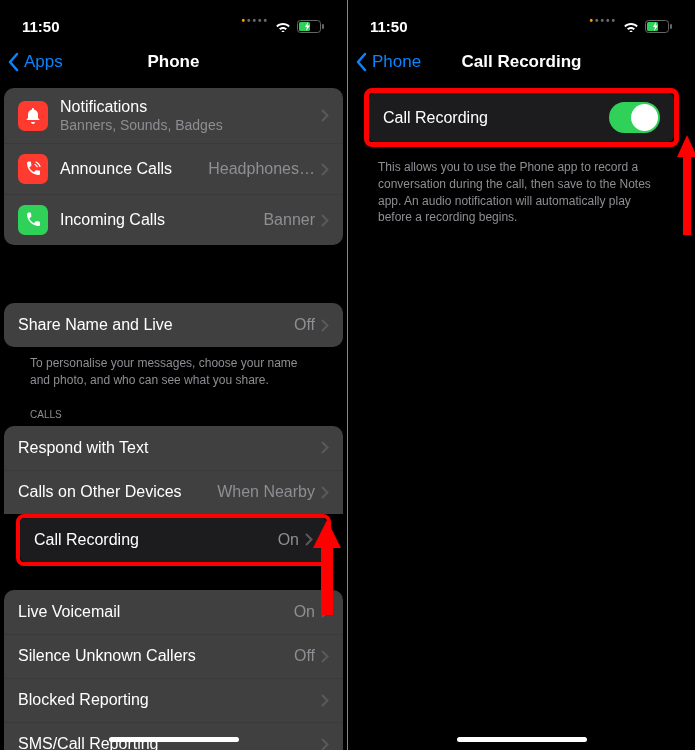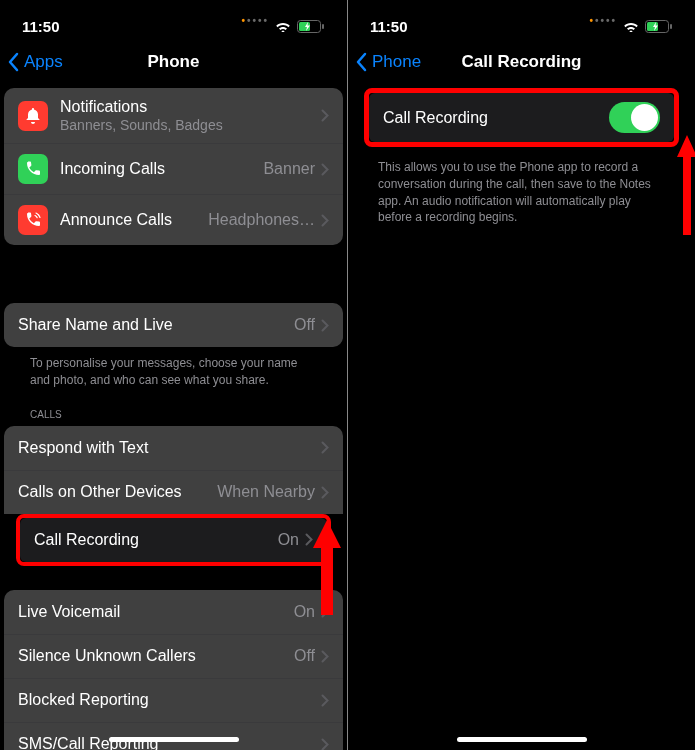--- a/index.html
+++ b/index.html
@@ -139,40 +139,40 @@
         </div>
         <div class="row-stack">
           <span class="row-title">Notifications</span>
           <span class="row-sub">Banners, Sounds, Badges</span>
         </div>
         <svg class="chev" viewBox="0 0 8 13">
             <path fill="none" stroke="#5a5a5e" stroke-width="2" stroke-linecap="round" d="M1.5 1.5l5 5-5 5"></path>
           </svg>
       </div>
       <div class="row">
-        <div class="row-icon" style="background:#30d158">
-          <svg width="18" height="18" viewBox="0 0 18 18">
-              <path fill="#fff" d="M4 2c-.5 0-1 .5-1 1 0 6.6 5.4 12 12 12 .5 0 1-.5 1-1v-2.5c0-.5-.4-.9-.9-1l-2.6-.3c-.4 0-.7.1-1 .4l-1.6 1.6c-2-1-3.6-2.7-4.6-4.6L7 5.9c.3-.3.4-.6.4-1L7 2.3c0-.5-.5-.9-1-.9H4z"></path>
-            </svg>
-        </div>
-        <span class="row-title">Incoming Calls</span>
-        <span class="row-value">Banner</span>
-        <svg class="chev" viewBox="0 0 8 13">
-            <path fill="none" stroke="#5a5a5e" stroke-width="2" stroke-linecap="round" d="M1.5 1.5l5 5-5 5"></path>
-          </svg>
-      </div>
-      <div class="row">
         <div class="row-icon" style="background:#ff3b30">
           <svg width="18" height="18" viewBox="0 0 18 18">
               <path fill="#fff" d="M4 2c-.5 0-1 .5-1 1 0 6.6 5.4 12 12 12 .5 0 1-.5 1-1v-2.5c0-.5-.4-.9-.9-1l-2.6-.3c-.4 0-.7.1-1 .4l-1.6 1.6c-2-1-3.6-2.7-4.6-4.6L7 5.9c.3-.3.4-.6.4-1L7 2.3c0-.5-.5-.9-1-.9H4z"></path>
               <path fill="#fff" d="M12 2c2 .8 3.5 2.5 4 4.5M11 4.5c1 .4 1.8 1.2 2.2 2.2" stroke="#fff" stroke-width="1.2" stroke-linecap="round"></path>
             </svg>
         </div>
         <span class="row-title">Announce Calls</span>
         <span class="row-value truncate" style="max-width:110px">Headphones…</span>
+        <svg class="chev" viewBox="0 0 8 13">
+            <path fill="none" stroke="#5a5a5e" stroke-width="2" stroke-linecap="round" d="M1.5 1.5l5 5-5 5"></path>
+          </svg>
+      </div>
+      <div class="row">
+        <div class="row-icon" style="background:#30d158">
+          <svg width="18" height="18" viewBox="0 0 18 18">
+              <path fill="#fff" d="M4 2c-.5 0-1 .5-1 1 0 6.6 5.4 12 12 12 .5 0 1-.5 1-1v-2.5c0-.5-.4-.9-.9-1l-2.6-.3c-.4 0-.7.1-1 .4l-1.6 1.6c-2-1-3.6-2.7-4.6-4.6L7 5.9c.3-.3.4-.6.4-1L7 2.3c0-.5-.5-.9-1-.9H4z"></path>
+            </svg>
+        </div>
+        <span class="row-title">Incoming Calls</span>
+        <span class="row-value">Banner</span>
         <svg class="chev" viewBox="0 0 8 13">
             <path fill="none" stroke="#5a5a5e" stroke-width="2" stroke-linecap="round" d="M1.5 1.5l5 5-5 5"></path>
           </svg>
       </div>
     </div>
 
     <div style="height:40px"></div>
 
     <div class="group">
       <div class="row">

